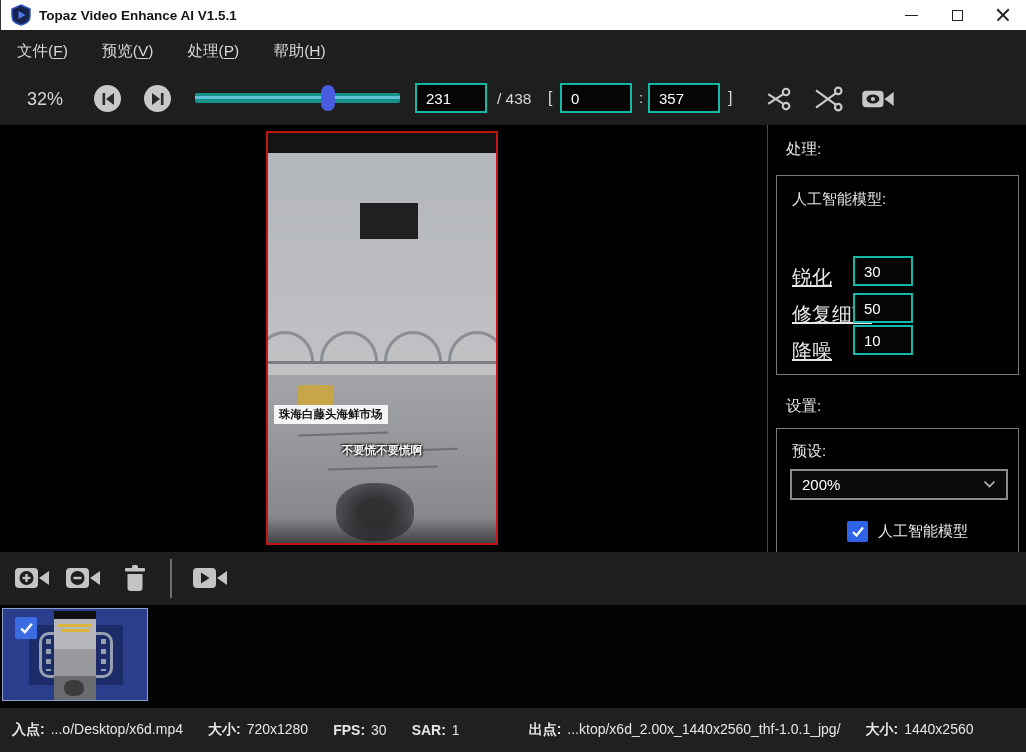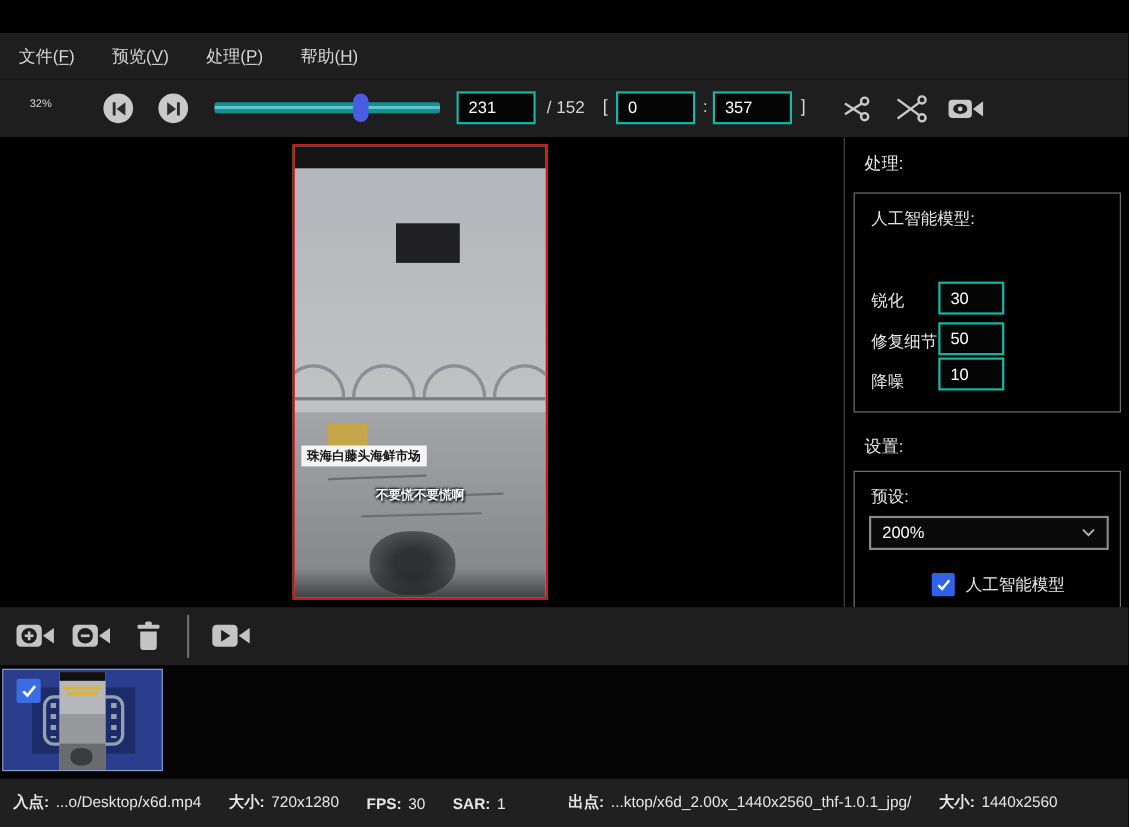--- a/index.html
+++ b/index.html
@@ -24,21 +24,21 @@
   .glyph-close::after  { transform:rotate(-45deg); }
 
   
   #menubar { top:30px; left:0; width:1026px; height:42px; background:#1e1e1e;
              display:flex; align-items:center; gap:26px; padding-left:13px; }
   .menu-item { color:#d6d6d6; font-size:15.5px; padding:4px 4px; }
   .hk { text-decoration:underline; text-underline-offset:2px; }
 
   
   #toolbar { top:72px; left:0; width:1026px; height:53px; background:#1e1e1e; color:#d6d6d6; }
-  #zoom-label { left:27px; top:17px; font-size:10px; }
+  #zoom-label { left:27px; top:17px; font-size:18px; }
   .circle-btn { width:27px; height:27px; border-radius:50%; background:#c9c9c9;
                 display:flex; align-items:center; justify-content:center; }
   #btn-prev { left:94px; top:13px; }
   #btn-next { left:144px; top:13px; }
   #slider-track { left:195px; top:21px; width:205px; height:10px; border-radius:2px;
       background:linear-gradient(#15918a 0 3px, #5ec1d6 3px 6.5px, #15918a 6.5px 10px); }
   #slider-handle { left:-7px; top:-8px; width:14px; height:26px; border-radius:7px; background:#4a5ce0; position:absolute; }
   .num-box { height:30px; background:#050505; border:2px solid #14b8a6; color:#fff;
              font-size:15px; padding-left:9px; font-family:"Liberation Sans", sans-serif; outline:none; }
   #frame-input { left:415px; top:11px; width:72px; }
@@ -83,21 +83,21 @@
   #proc-header { top:14px; }
   #settings-header { top:271px; }
   .groupbox { left:8px; width:243px; border:1px solid #7a7a7a; }
   #model-group { top:50px; height:200px; }
   #settings-group { top:303px; height:135px; }
   .group-label { position:absolute; left:15px; font-size:15px; color:#e4e4e4; }
   .dropdown { position:absolute; left:13px; width:218px; height:31px; background:#0a0a0a;
               border:2px solid #8a8a8a; display:flex; align-items:center; padding:0 10px;
               color:#fff; font-size:15px; }
   .dropdown .dd-text { flex:1; }
-  .param-label { position:absolute; left:15px; font-size:15px; }
+  .param-label { position:absolute; left:15px; font-size:20px;text-decoration:underline; }
   .param-input { position:absolute; left:76px; width:60px; }
   #crop-row { position:absolute; left:70px; top:92px; display:flex; align-items:center; gap:10px; }
   #crop-checkbox { width:21px; height:21px; background:#2f62e8; border-radius:2px;
                    display:flex; align-items:center; justify-content:center; }
   #crop-label { font-size:15px; color:#e8e8e8; }
 
   
   #clipbar { top:552px; left:0; width:1026px; height:53px; background:#1e1e1e; }
   .clip-icon { top:11px; width:36px; height:30px; display:flex; align-items:center; justify-content:center; }
   #add-icon { left:14px; } #remove-icon { left:65px; } #trash-icon { left:117px; } #process-icon { left:192px; }
@@ -119,27 +119,45 @@
   .m-stripe { position:absolute; left:4px; width:34px; height:3px; background:#d9b53b; }
   .m-mid { height:27px; background:#97999c; }
   .m-bot { height:24px; background:#6a6b6e; position:relative; }
   .m-blob { position:absolute; left:10px; top:4px; width:20px; height:16px; border-radius:45%; background:#3a3c3e; }
 
   
   #statusbar { top:708px; left:0; width:1026px; height:44px; background:#202020;
                display:flex; align-items:center; gap:25px; padding-left:12px; color:#e6e6e6; font-size:14px; }
   .status-item { display:flex; gap:6px; white-space:nowrap; }
   .status-item .lbl { font-weight:bold; }
-  .gap-lg { margin-left:32px; }
+  .gap-lg { margin-left:44px; }
 </style>
 </head>
 <body>
 
 <div id="app">
 
+  <div id="titlebar" class="abs">
+    <svg id="logo" viewBox="0 0 22 22">
+      <path d="M11 1 L20 5 V12 C20 17 16 20 11 21 C6 20 2 17 2 12 V5 Z" fill="#16244c" stroke="#2f57c4" stroke-width="1.5"></path>
+      <path d="M8.5 7 L15.5 11 L8.5 15 Z" fill="#4f7de8"></path>
+    </svg>
+    <span id="title-text">Topaz Video Enhance AI V1.5.1</span>
+    <div id="win-controls">
+      <div class="win-btn">
+          <span class="glyph-min"></span>
+        </div>
+      <div class="win-btn">
+          <span class="glyph-max"></span>
+        </div>
+      <div class="win-btn">
+          <span class="glyph-close"></span>
+        </div>
+    </div>
+  </div>
 
   <div id="menubar" class="abs">
     <span class="menu-item"><span>文件(</span><span class="hk">F</span><span>)</span></span>
     <span class="menu-item"><span>预览(</span><span class="hk">V</span><span>)</span></span>
     <span class="menu-item"><span>处理(</span><span class="hk">P</span><span>)</span></span>
     <span class="menu-item"><span>帮助(</span><span class="hk">H</span><span>)</span></span>
   </div>
 
   <div id="toolbar" class="abs">
     <span id="zoom-label" class="abs">32%</span>
@@ -155,21 +173,21 @@
         <rect x="9.9" y="1" width="2.6" height="12" fill="#2b2b2b"></rect>
         <path d="M1 1 L9 7 L1 13 Z" fill="#2b2b2b"></path>
       </svg>
     </div>
 
     <div id="slider-track" class="abs">
       <div id="slider-handle" style="left:126px;"></div>
     </div>
 
     <input id="frame-input" class="abs num-box" value="231" style="">
-    <span id="frame-total" class="abs">/ 152</span>
+    <span id="frame-total" class="abs">/ 438</span>
 
     <span id="range-open" class="abs">[</span>
     <input id="range-start" class="abs num-box" value="0" style="">
     <span id="range-sep" class="abs">:</span>
     <input id="range-end" class="abs num-box" value="357" style="">
     <span id="range-close" class="abs">]</span>
 
     <div id="cut-icon" class="abs tool-icon">
       <svg width="28" height="26" viewBox="0 0 24 24" fill="none" stroke="#c8c8c8" stroke-width="2">
         <circle cx="18.5" cy="5.5" r="3"></circle>

